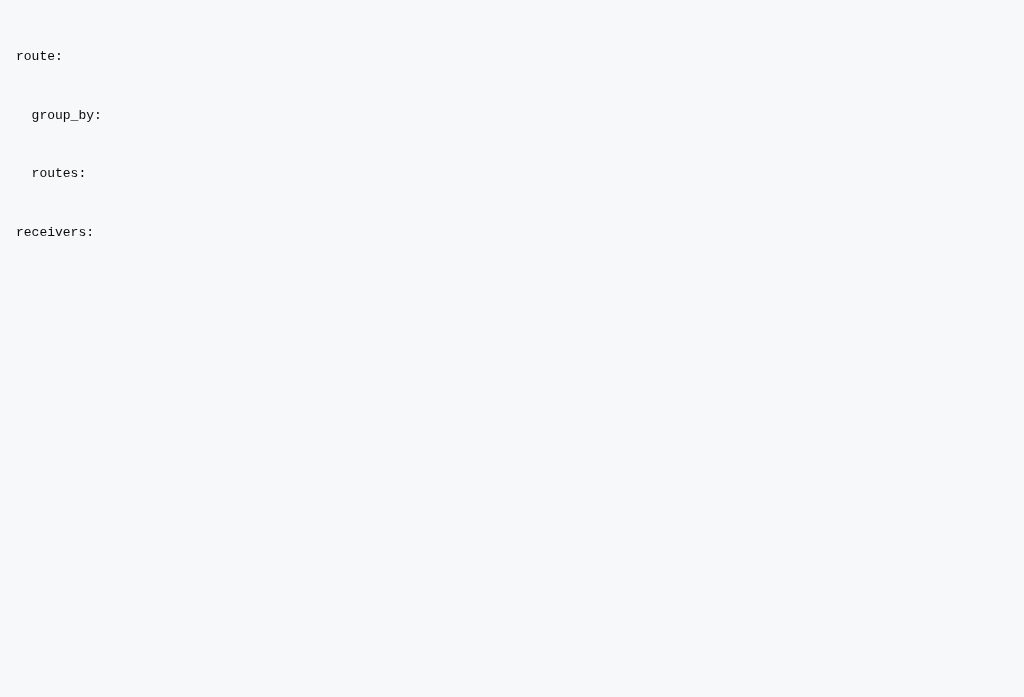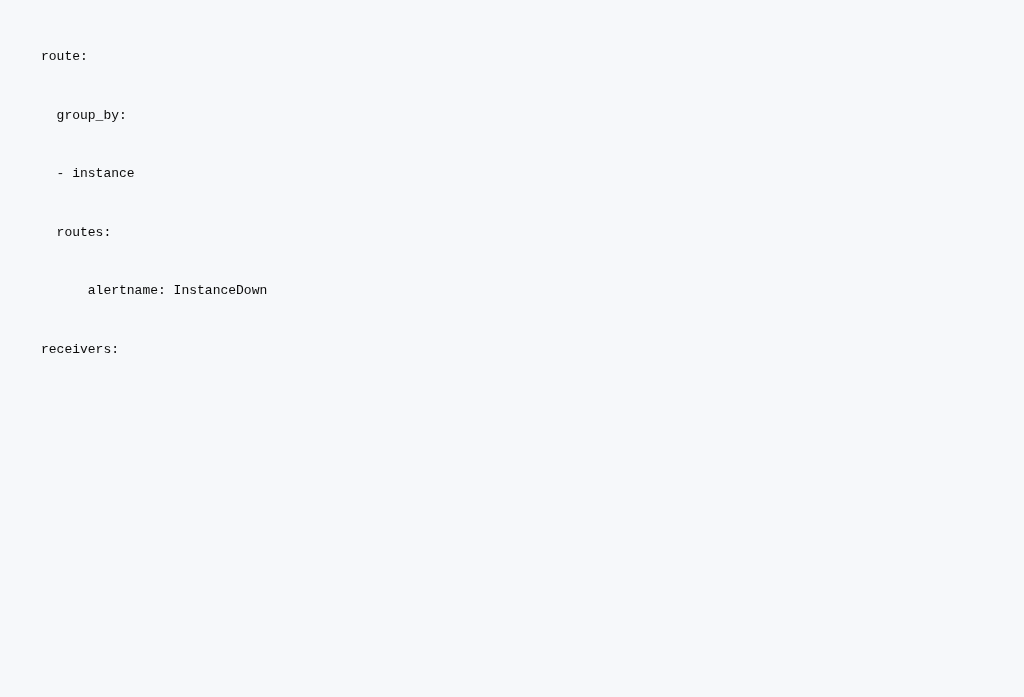--- a/index.html
+++ b/index.html
@@ -16,32 +16,29 @@
       padding: 8px 0;
       overflow-x: hidden;
     }
     .code-block {
       white-space: pre;
       padding: 0 16px;
     }
     .line {
       display: block;
       white-space: pre;
-      margin-left: 25px;
     }
   </style>
 </head>
 <body>
 
 <div class="code-block">
   <span class="line">route:</span>
   <span class="line">  group_by:</span>
-  <span class="line">  - instance</span>
   <span class="line">  routes:</span>
-  <span class="line">      alertname: InstanceDown</span>
   <span class="line">receivers:</span>
   
   
   
   
   
   
   
   
   

